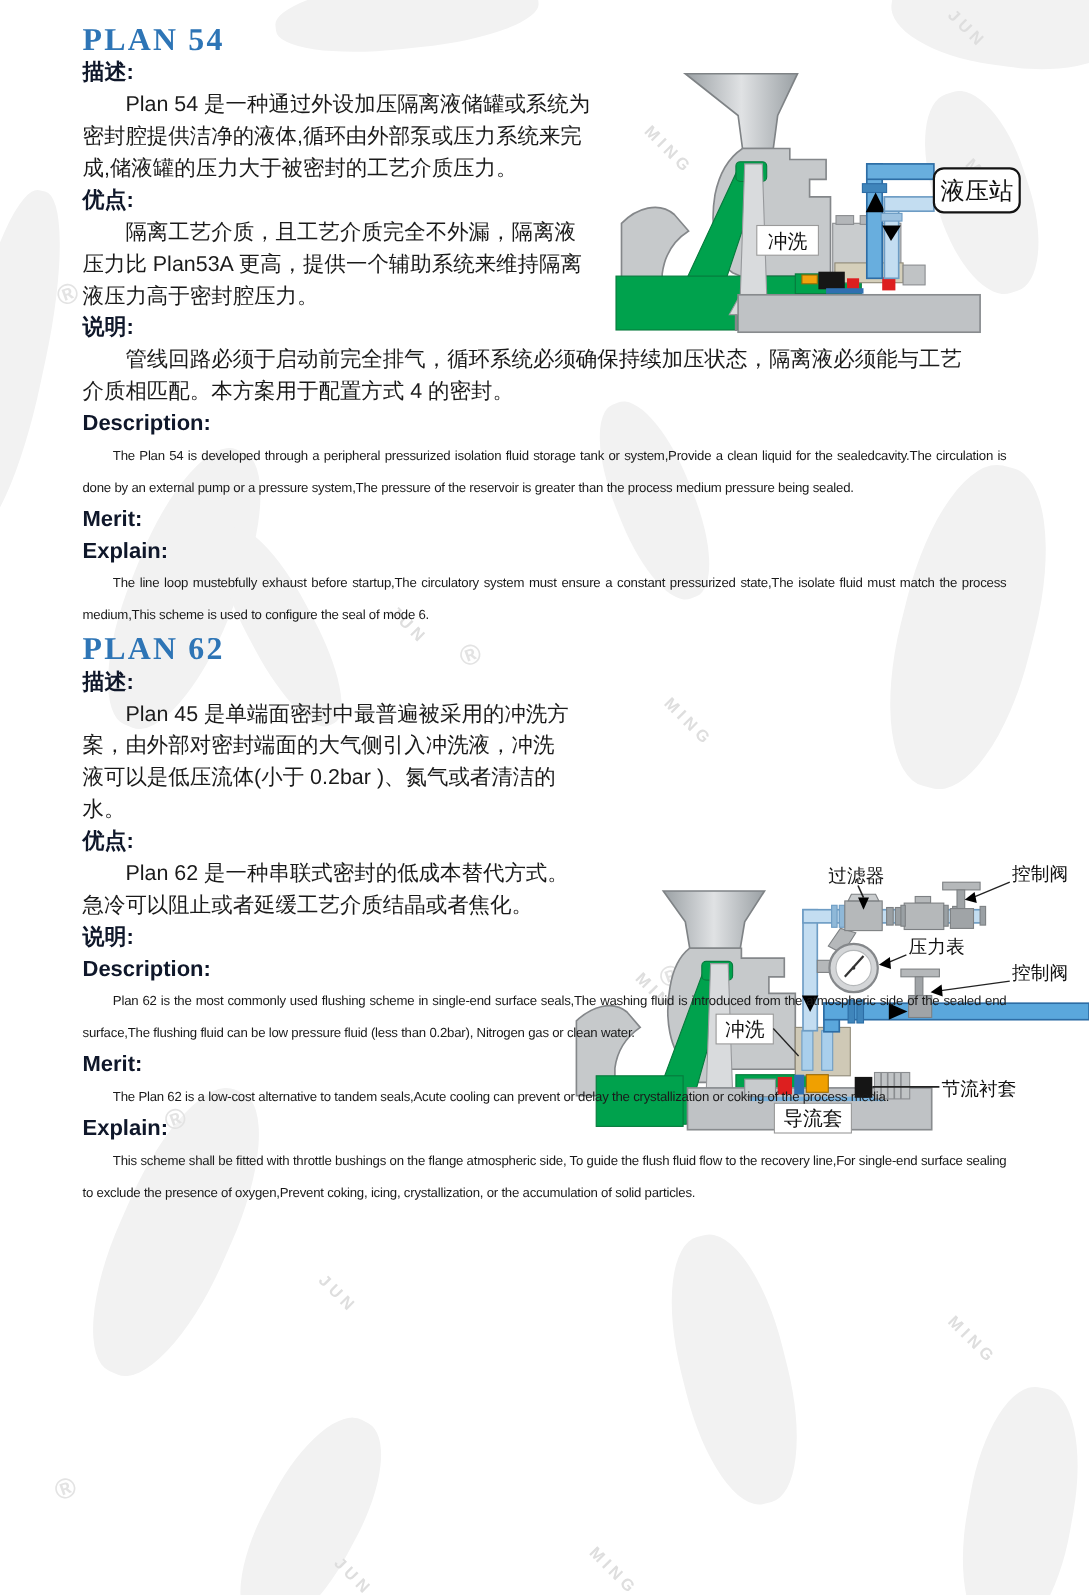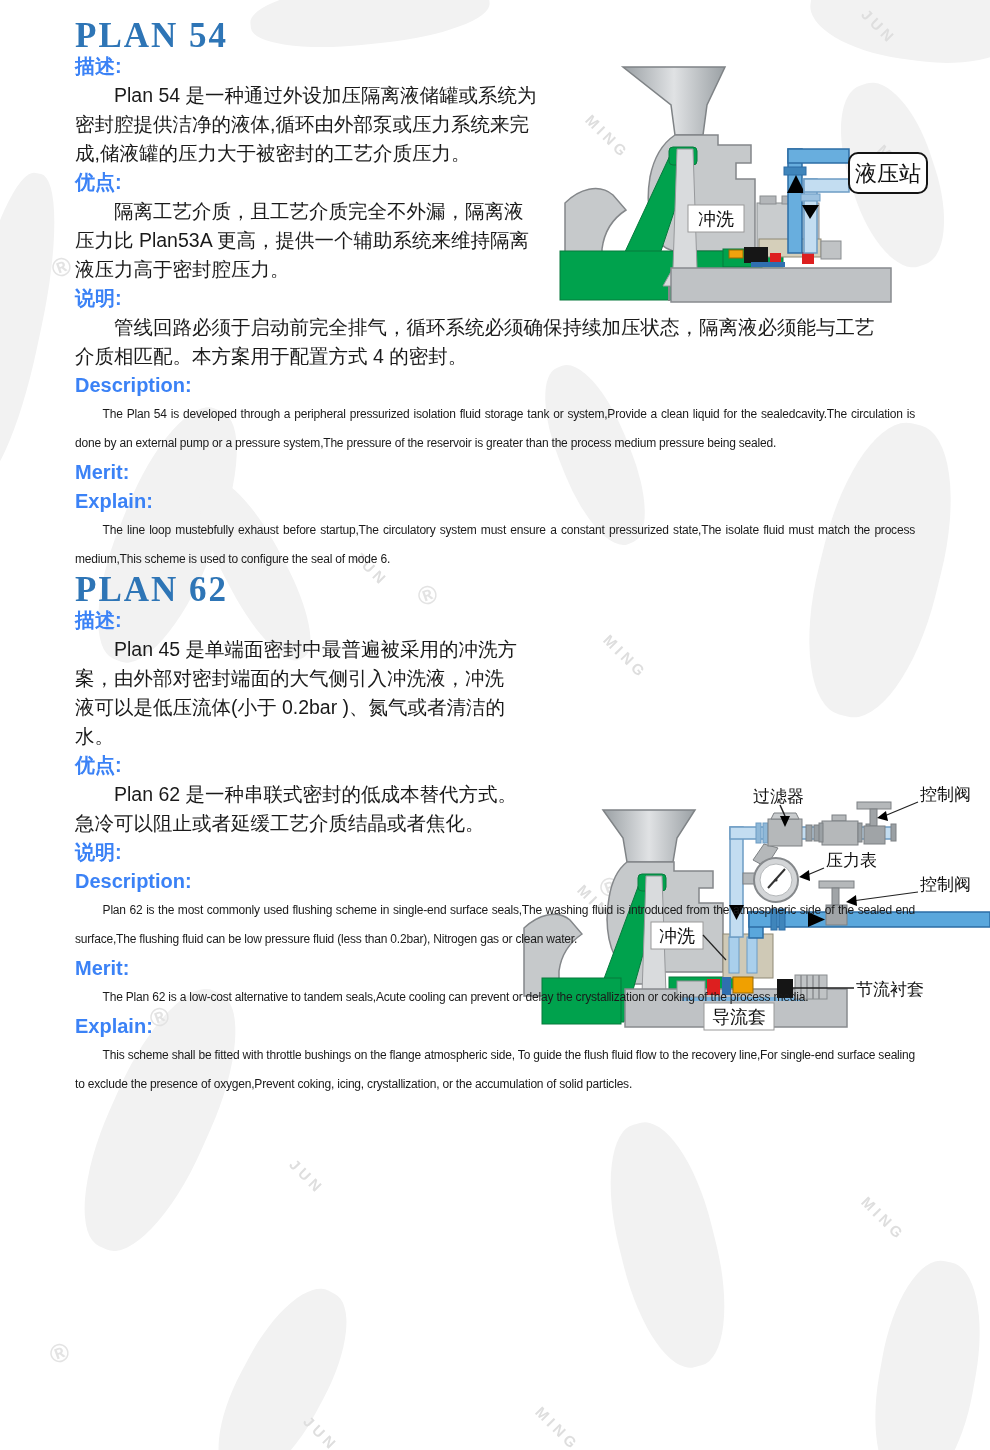--- a/index.html
+++ b/index.html
@@ -9,24 +9,24 @@
   }
   
   .wm{position:absolute;inset:0;z-index:0;pointer-events:none;}
   .wm-blob{position:absolute;background:#f2f2f2;border-radius:46%;}
   .wm-txt{position:absolute;font-size:15px;font-weight:bold;color:#dedede;letter-spacing:4px;transform:rotate(45deg);}
   .wm-reg{position:absolute;font-size:26px;color:#e3e3e3;transform:rotate(-20deg);font-weight:bold;}
   
   .content{position:absolute;left:75px;top:20px;width:840px;z-index:2;}
   .plan-title{
     font-family:"Liberation Serif","DejaVu Serif",serif;
-    font-size:35px;line-height:32px;font-weight:600;color:#2e75b6;
+    font-size:29px;line-height:32px;font-weight:600;color:#2e75b6;
     letter-spacing:2px;margin:0;
   }
-  .hd{font-size:20px;line-height:29px;font-weight:bold;margin:0;color:#3b82f6;}
+  .hd{font-size:20px;line-height:29px;font-weight:bold;margin:0;color:#0f172a;}
   .para{margin:0;font-size:19.5px;line-height:29px;white-space:pre-line;color:#1a1a1a;}
   .para.cn{text-indent:2em;}
   .para.en{font-size:12px;white-space:normal;text-align:justify;text-indent:2.3em;letter-spacing:-0.2px;}
   .col54{width:500px;}
   .col62{width:476px;}
   
   .diagram{position:absolute;z-index:1;}
   .diagram text{font-family:"Liberation Sans","DejaVu Sans",sans-serif;fill:#111;}
 </style>
 </head>

